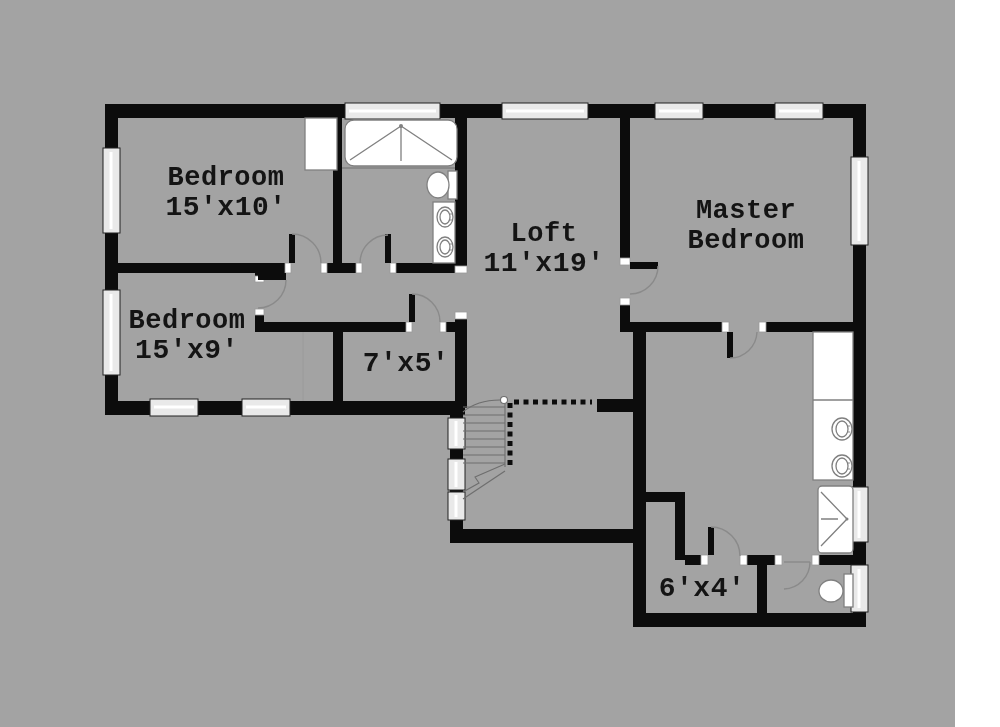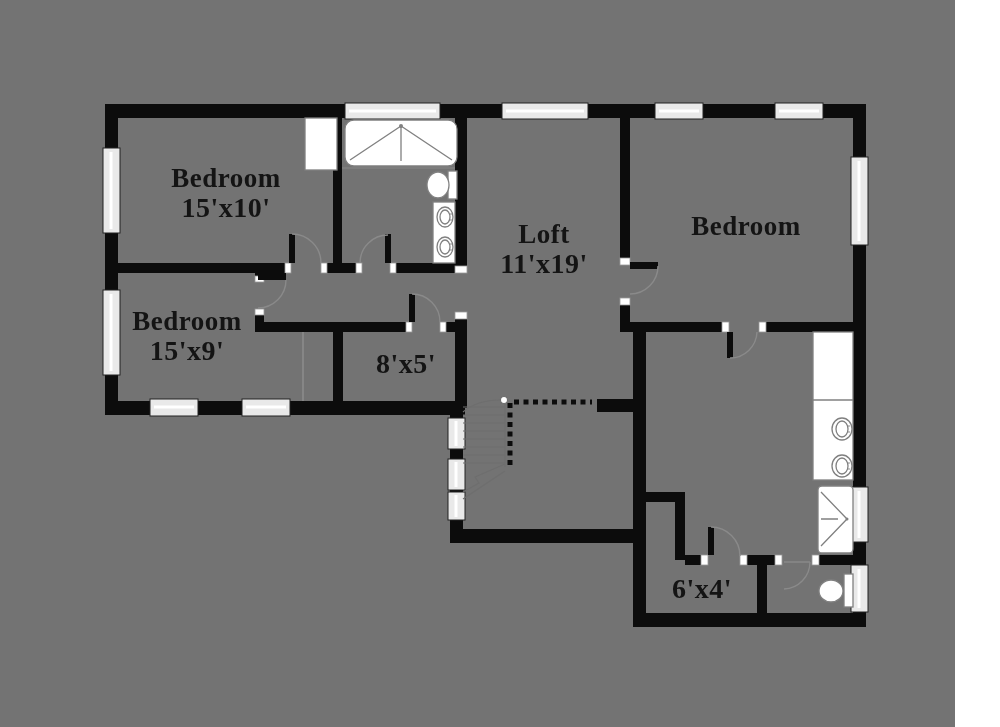--- a/index.html
+++ b/index.html
@@ -1,17 +1,17 @@
 <!DOCTYPE html>
 <html><head>
 <meta charset="utf-8">
 <style>
   html,body{margin:0;padding:0;background:#ffffff;}
-  .stage{position:relative;width:955px;height:727px;background:#737373;overflow:hidden;
-         font-family:Liberation Serif, serif;}
+  .stage{position:relative;width:955px;height:727px;background:#a3a3a3;overflow:hidden;
+         font-family:Liberation Mono, monospace;}
   .plan-svg{position:absolute;left:0;top:0;width:1000px;height:727px;}
   .room-label{position:absolute;transform:translate(-50%,-50%);text-align:center;
               font-weight:bold;font-size:27px;line-height:30px;color:#141414;
               letter-spacing:0.5px;white-space:nowrap;}
   .room-label .sz{display:block;font-size:28px;}
   .room-label .ln{display:block;}
 </style>
 </head>
 <body>
 
@@ -221,29 +221,30 @@
     <span class="ln">Bedroom</span>
     <span class="sz">15'x10'</span>
   </div>
 
   <div class="room-label" style="left:187px;top:336px;">
     <span class="ln">Bedroom</span>
     <span class="sz">15'x9'</span>
   </div>
 
   <div class="room-label" style="left:406px;top:364px;">
-    <span class="sz">8'x5'</span>
+    <span class="sz">7'x5'</span>
   </div>
 
   <div class="room-label" style="left:544px;top:249px;">
     <span class="ln">Loft</span>
     <span class="sz">11'x19'</span>
   </div>
 
   <div class="room-label" style="left:746px;top:226px;">
+    <span class="ln">Master</span>
     <span class="ln">Bedroom</span>
   </div>
 
 
   <div class="room-label" style="left:702px;top:589px;">
     <span class="sz">6'x4'</span>
   </div>
 
 </div>
 

